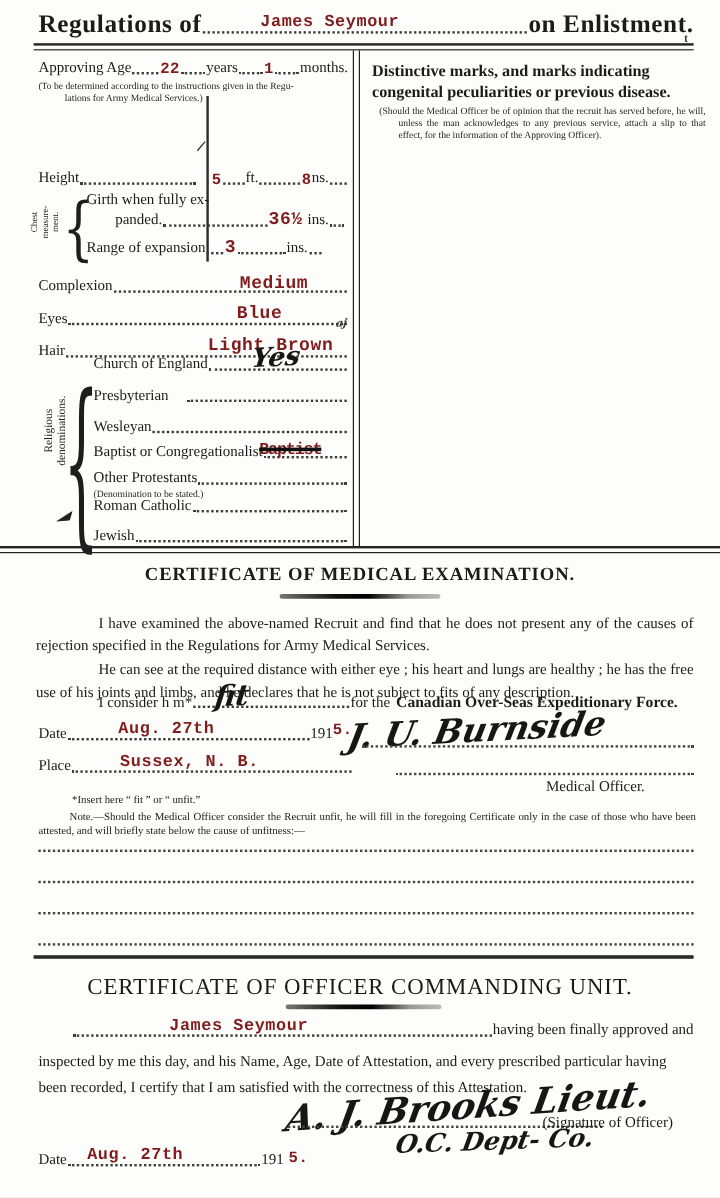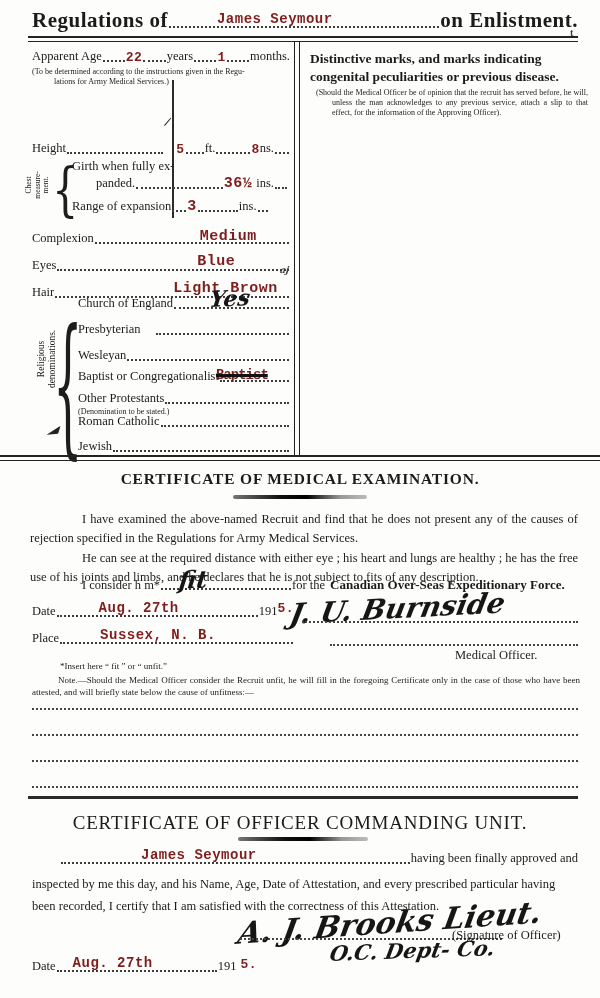--- a/index.html
+++ b/index.html
@@ -50,21 +50,21 @@
     <span class="dots" style="margin-bottom:5px;">
       <span class="typed overlay" style="left:48px; top:-14px; font-size:14px;">James Seymour</span>
     </span>
     <span class="h-title">on Enlistment.</span>
   </div>
   <div class="abs rule-double" style="top:36px; left:28px; width:550px;"></div>
 
   <div class="abs divider-v" style="left:294px; top:42px; height:414px;"></div>
 
   <div class="abs row" style="top:50px; left:32px; width:258px;">
-    <span class="lbl">Apparent Age</span>
+    <span class="lbl">Approving Age</span>
     <span class="dots fixed" style="width:22px;"></span>
     <span class="typed">22</span>
     <span class="dots"></span>
     <span class="lbl">years</span>
     <span class="dots"></span>
     <span class="typed">1</span>
     <span class="dots"></span>
     <span class="lbl">months.</span>
   </div>
   <div class="abs fine" style="top:67px; left:32px; width:252px;">

